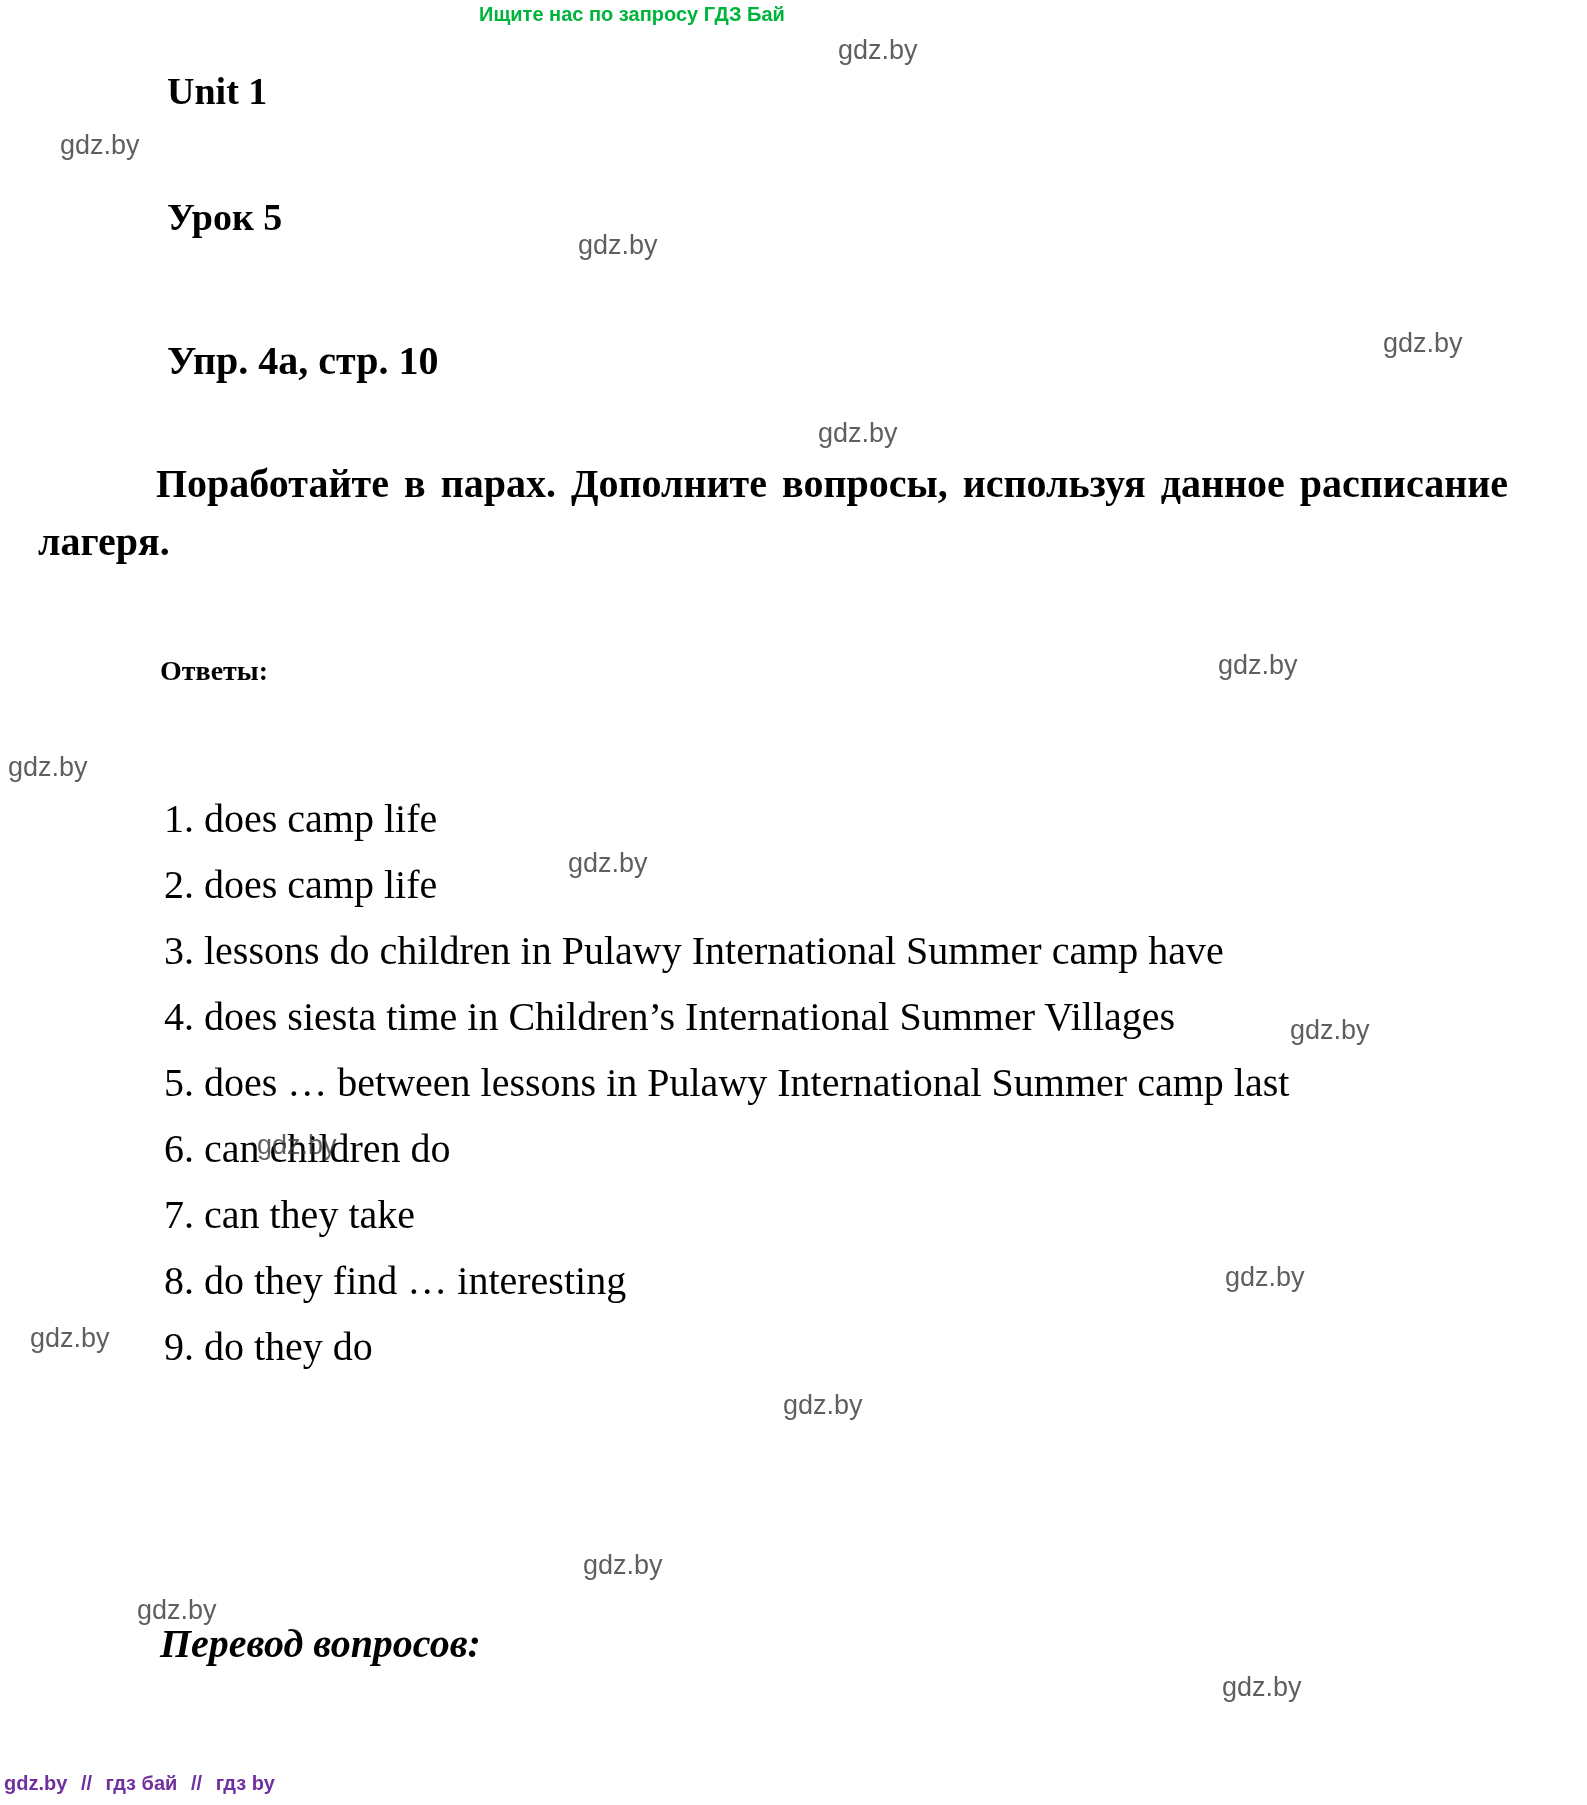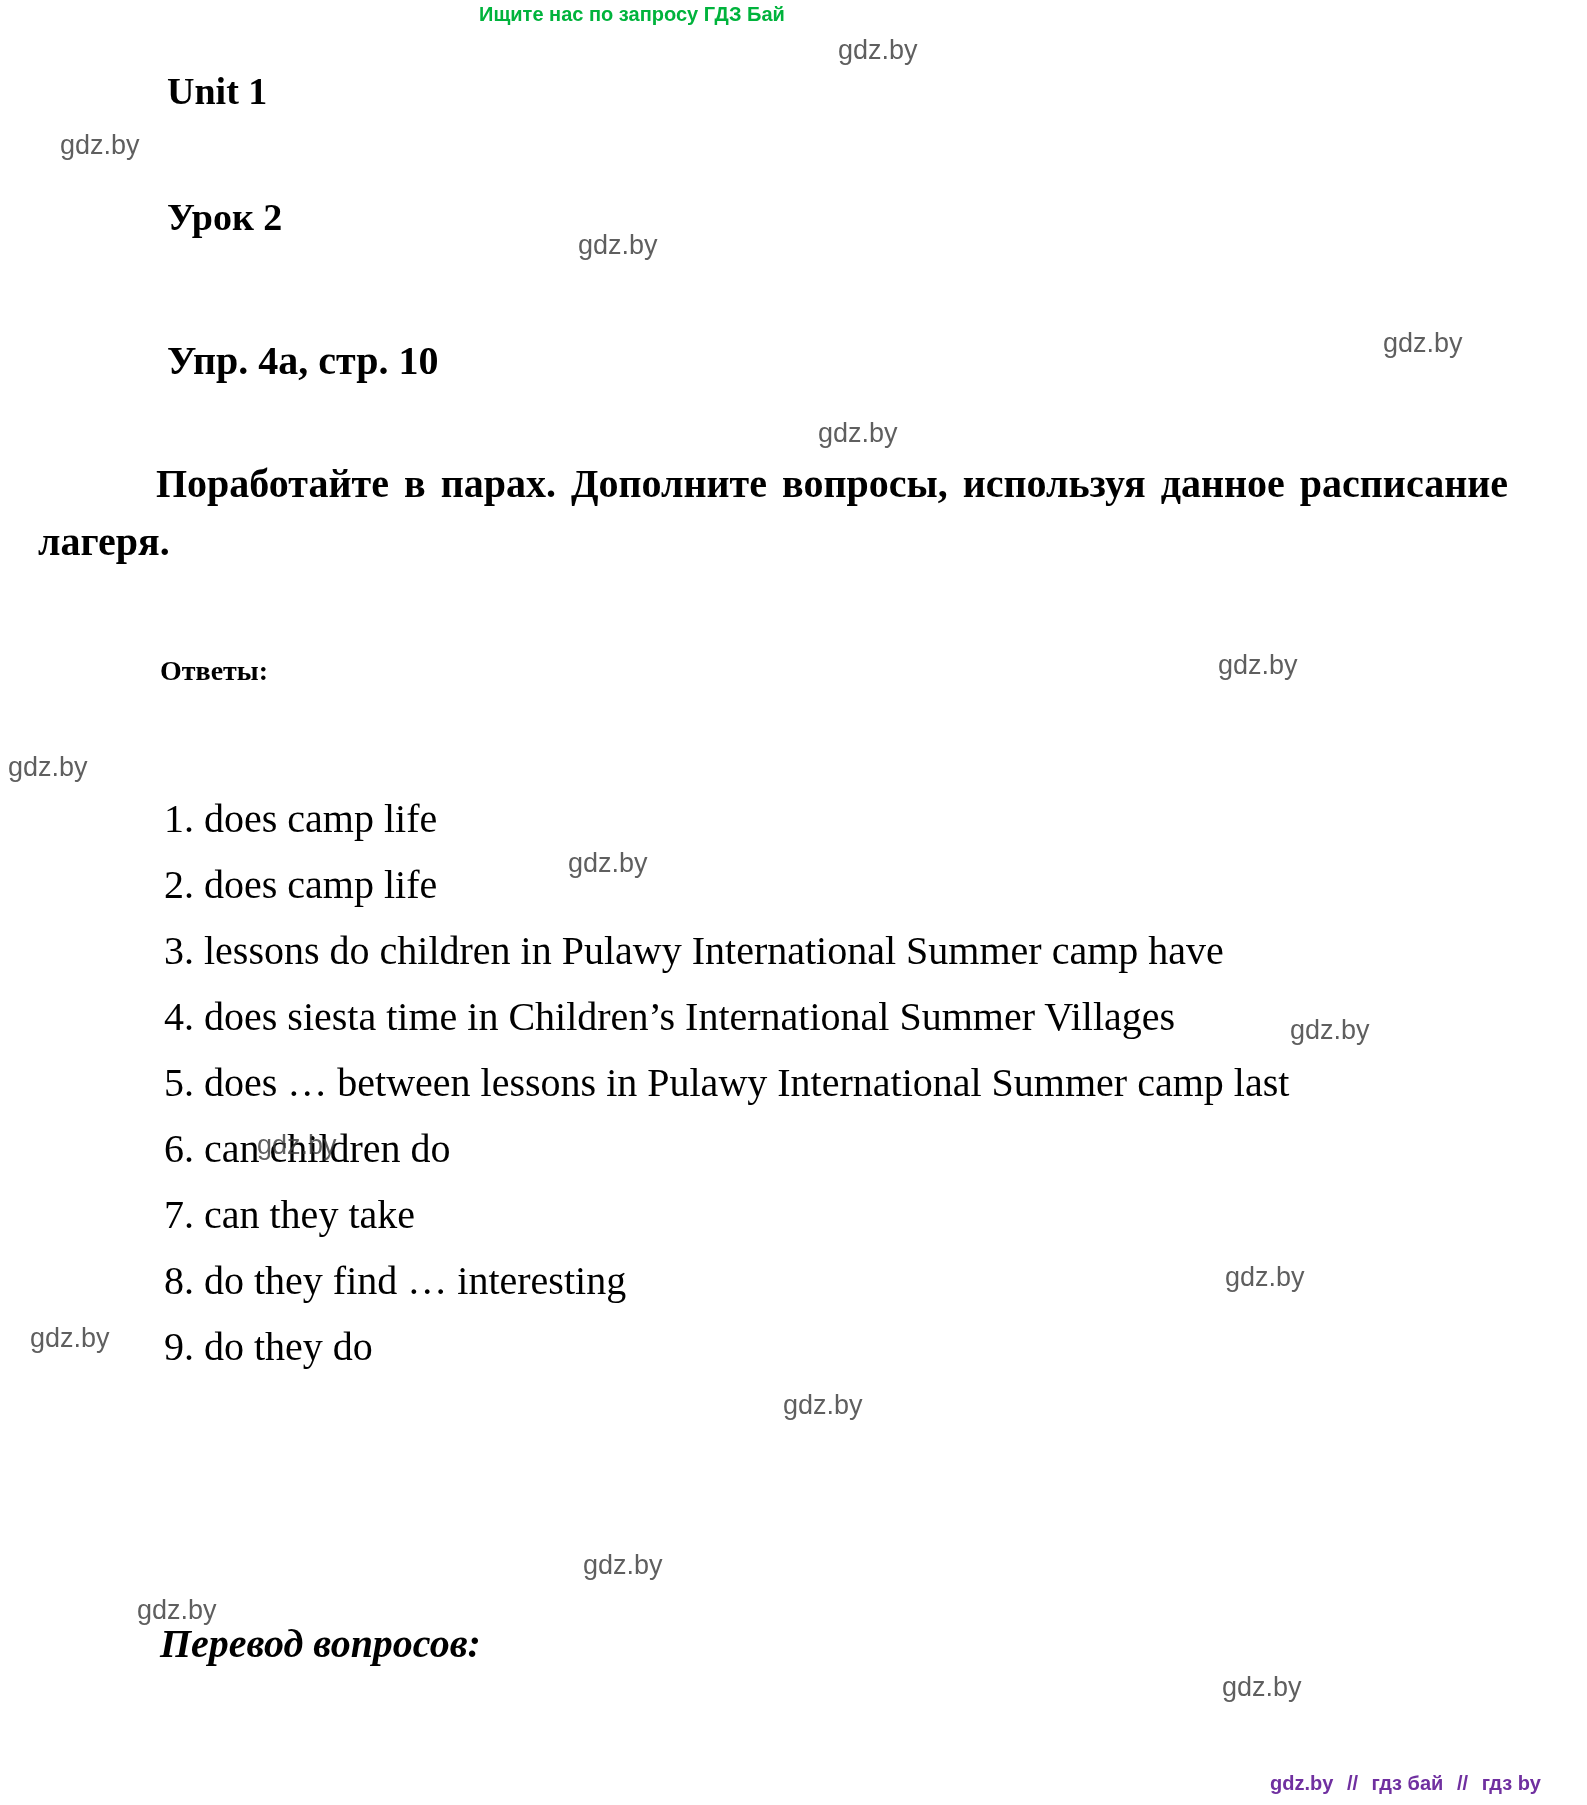--- a/index.html
+++ b/index.html
@@ -104,21 +104,21 @@
     top: 1620px;
     font-size: 40px;
     font-weight: bold;
     font-style: italic;
   }
   .footer {
     position: absolute;
     left: 0;
     bottom: 10px;
     width: 1545px;
-    text-align: right;
+    text-align: left;
     font-family: "Liberation Sans", sans-serif;
     font-size: 20px;
     font-weight: bold;
     color: #7030a0;
   }
   .footer span { margin: 0 4px; }
   .wm {
     position: absolute;
     font-family: "Liberation Sans", sans-serif;
     color: #3c3c3c;
@@ -131,21 +131,21 @@
 <body>
 
 <div class="page">
 
   <div class="top-banner">Ищите нас по запросу ГДЗ Бай</div>
 
   <div class="content">
 
     <div class="heading unit-title">Unit 1</div>
 
-    <div class="heading lesson-title">Урок 2</div>
+    <div class="heading lesson-title">Урок 5</div>
 
     <div class="heading exercise-title">Упр. 4a, стр. 10</div>
 
     <div class="task-text"><span class="indent"></span><span>Поработайте в парах. Дополните вопросы, используя данное расписание лагеря.</span></div>
 
     <div class="answers-label">Ответы:</div>
 
     <div class="answers">
       <p class="item no-justify">1. does camp life</p>
       <p class="item no-justify">2. does camp life</p>

